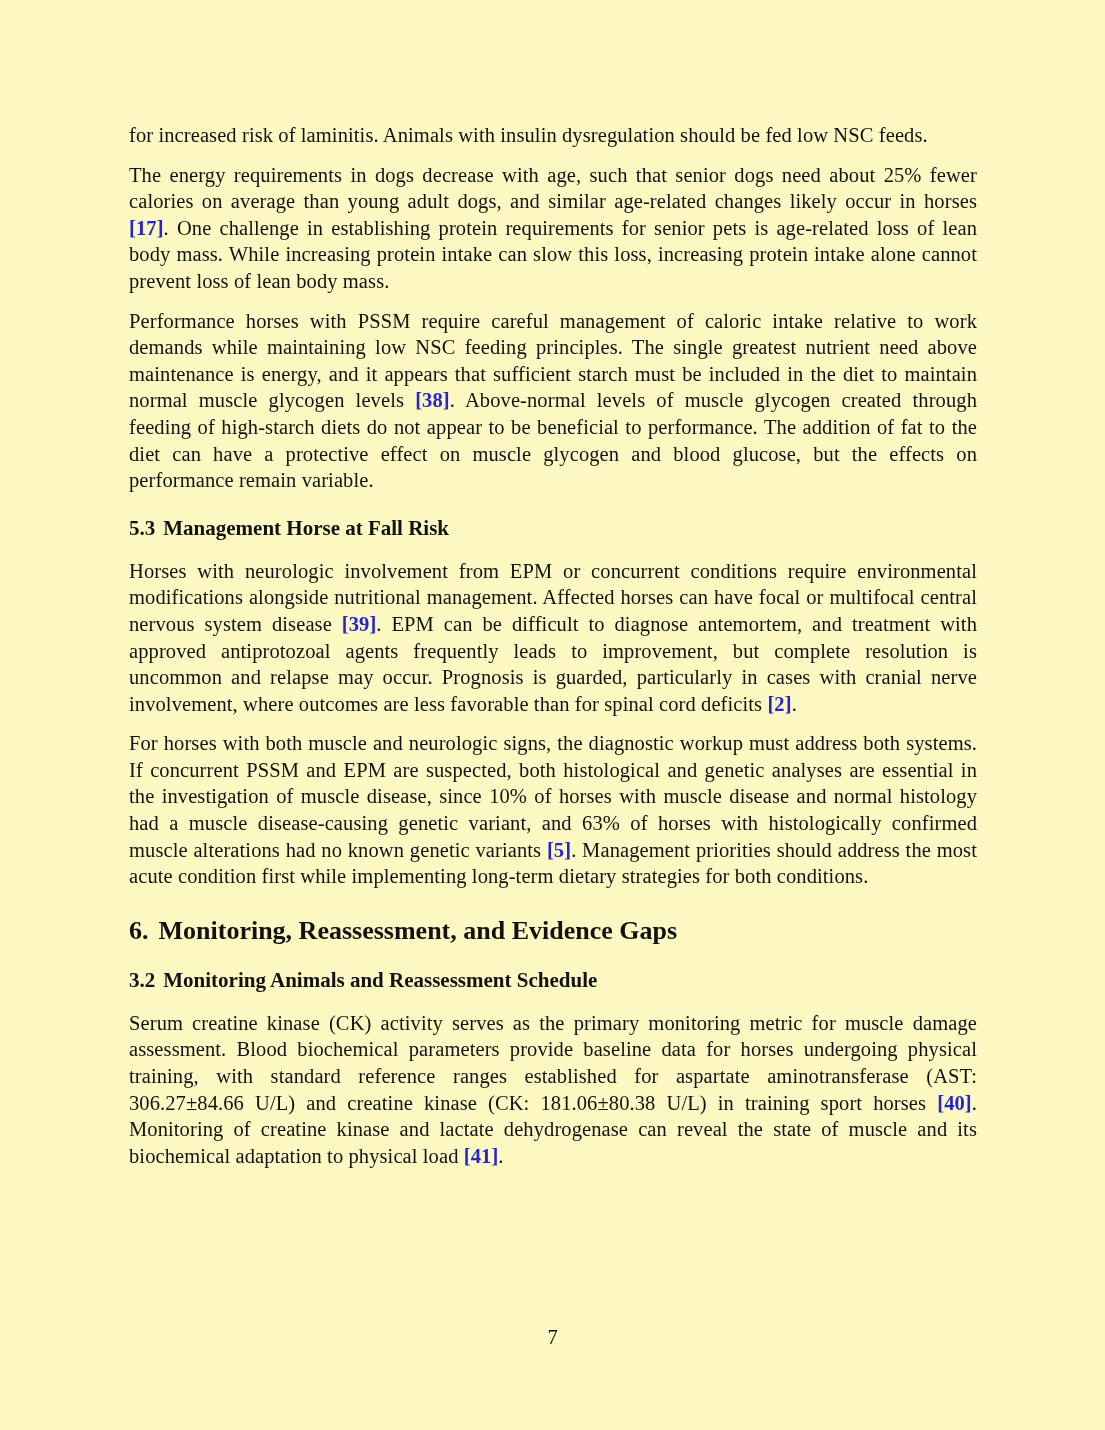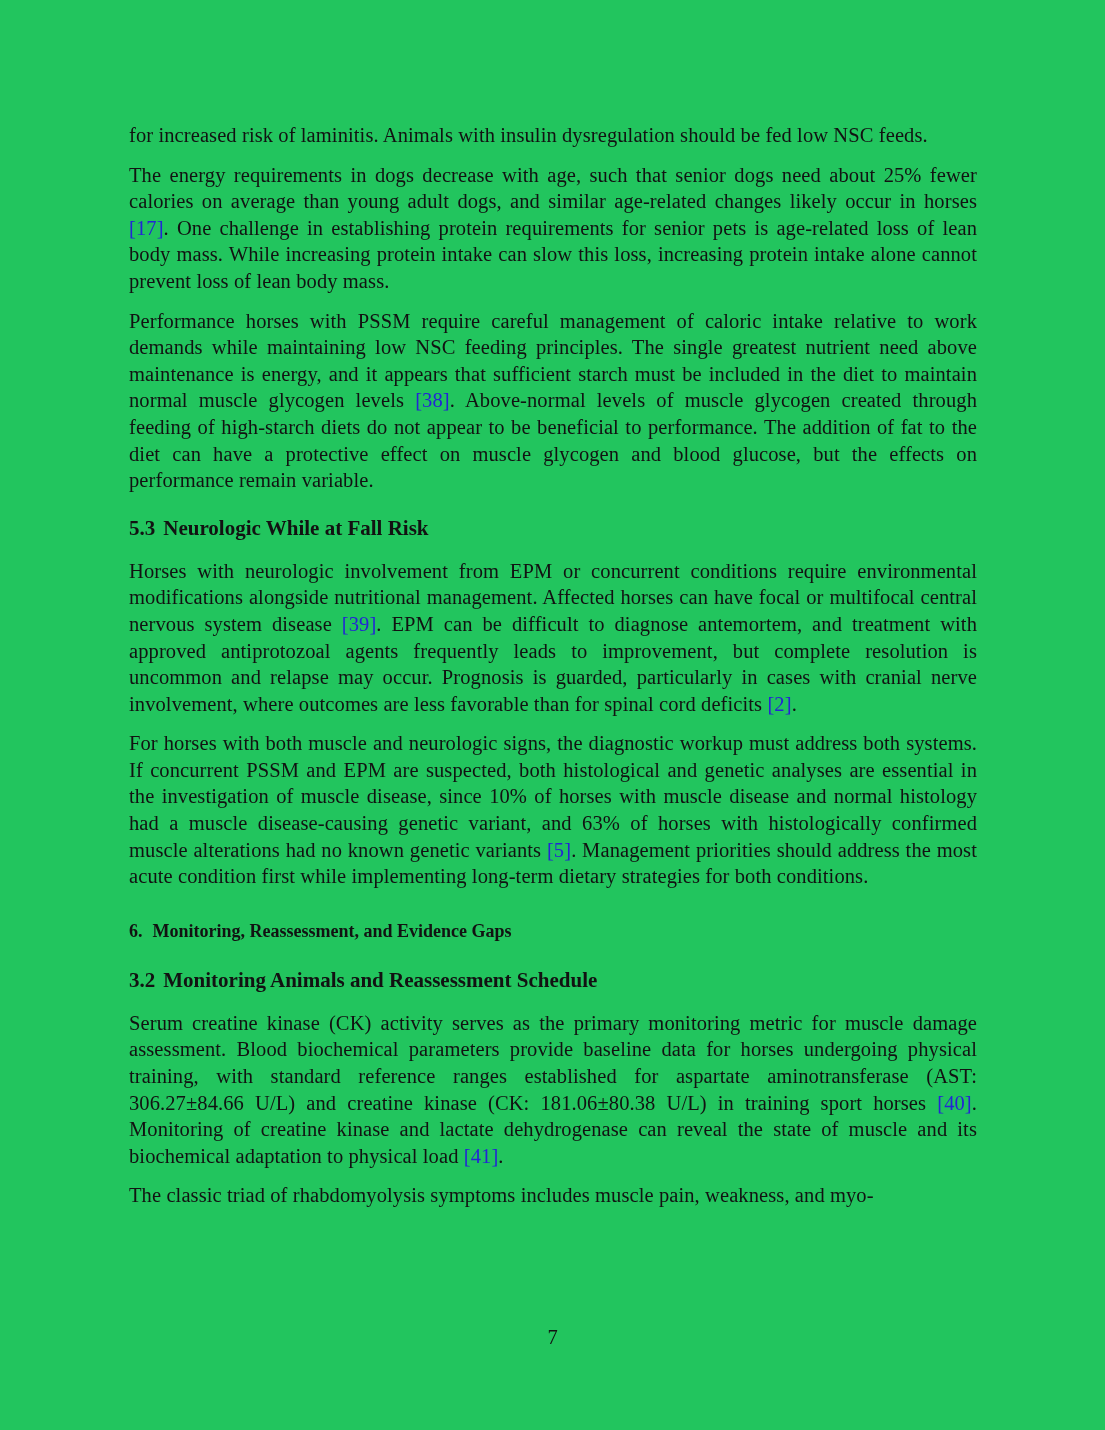--- a/index.html
+++ b/index.html
@@ -12,42 +12,43 @@
     height: 1430px;
     font-family: "Liberation Serif", "DejaVu Serif", serif;
     color: #121212;
   }
   .page {
     position: relative;
     width: 1105px;
     height: 1430px;
     box-sizing: border-box;
     padding: 122px 128px 0 129px;
-    background: #22c55e;
+    background: #fef9c3;
     overflow: hidden;
   }
   .body-text {
     font-size: 20.5px;
     line-height: 26.6px;
     text-align: justify;
     margin: 0 0 13px 0;
     letter-spacing: 0.1px;
   }
   .cite {
     color: #2424d6;
     cursor: pointer;
+    font-weight: bold;
   }
   .subsection {
     font-size: 21px;
     line-height: 26px;
     font-weight: bold;
     margin: 21px 0 17px 0;
   }
   .section {
-    font-size: 18px;
+    font-size: 26px;
     line-height: 30px;
     font-weight: bold;
     margin: 26px 0 16px 0;
   }
   .h-num {
     margin-right: 10px;
   }
   .h-num-sub {
     margin-right: 8px;
     text-align: right;
@@ -66,34 +67,33 @@
 
 <div class="page">
 
   <p class="body-text">for increased risk of laminitis. Animals with insulin dysregulation should be fed low NSC feeds.</p>
 
   <p class="body-text">The energy requirements in dogs decrease with age, such that senior dogs need about 25% fewer calories on average than young adult dogs, and similar age-related changes likely occur in horses <span class="cite">[17]</span>. One challenge in establishing protein requirements for senior pets is age-related loss of lean body mass. While increasing protein intake can slow this loss, increasing protein intake alone cannot prevent loss of lean body mass.</p>
 
   <p class="body-text">Performance horses with PSSM require careful management of caloric intake relative to work demands while maintaining low NSC feeding principles. The single greatest nutrient need above maintenance is energy, and it appears that sufficient starch must be included in the diet to maintain normal muscle glycogen levels <span class="cite">[38]</span>. Above-normal levels of muscle glycogen created through feeding of high-starch diets do not appear to be beneficial to performance. The addition of fat to the diet can have a protective effect on muscle glycogen and blood glucose, but the effects on performance remain variable.</p>
 
   <h3 class="subsection">
-    <span class="h-num-sub">5.3</span><span>Neurologic While at Fall Risk</span>
+    <span class="h-num-sub">5.3</span><span>Management Horse at Fall Risk</span>
   </h3>
 
   <p class="body-text">Horses with neurologic involvement from EPM or concurrent conditions require environmental modifications alongside nutritional management. Affected horses can have focal or multifocal central nervous system disease <span class="cite">[39]</span>. EPM can be difficult to diagnose antemortem, and treatment with approved antiprotozoal agents frequently leads to improvement, but complete resolution is uncommon and relapse may occur. Prognosis is guarded, particularly in cases with cranial nerve involvement, where outcomes are less favorable than for spinal cord deficits <span class="cite">[2]</span>.</p>
 
   <p class="body-text">For horses with both muscle and neurologic signs, the diagnostic workup must address both systems. If concurrent PSSM and EPM are suspected, both histological and genetic analyses are essential in the investigation of muscle disease, since 10% of horses with muscle disease and normal histology had a muscle disease-causing genetic variant, and 63% of horses with histologically confirmed muscle alterations had no known genetic variants <span class="cite">[5]</span>. Management priorities should address the most acute condition first while implementing long-term dietary strategies for both conditions.</p>
 
   <h2 class="section">
     <span class="h-num">6.</span><span>Monitoring, Reassessment, and Evidence Gaps</span>
   </h2>
 
   <h3 class="subsection">
     <span class="h-num-sub">3.2</span><span>Monitoring Animals and Reassessment Schedule</span>
   </h3>
 
   <p class="body-text">Serum creatine kinase (CK) activity serves as the primary monitoring metric for muscle damage assessment. Blood biochemical parameters provide baseline data for horses undergoing physical training, with standard reference ranges established for aspartate aminotransferase (AST: 306.27±84.66 U/L) and creatine kinase (CK: 181.06±80.38 U/L) in training sport horses <span class="cite">[40]</span>. Monitoring of creatine kinase and lactate dehydrogenase can reveal the state of muscle and its biochemical adaptation to physical load <span class="cite">[41]</span>.</p>
 
-  <p class="body-text">The classic triad of rhabdomyolysis symptoms includes muscle pain, weakness, and myo-</p>
 
   <div class="page-footer">7</div>
 
 </div>
 
 </body></html>

